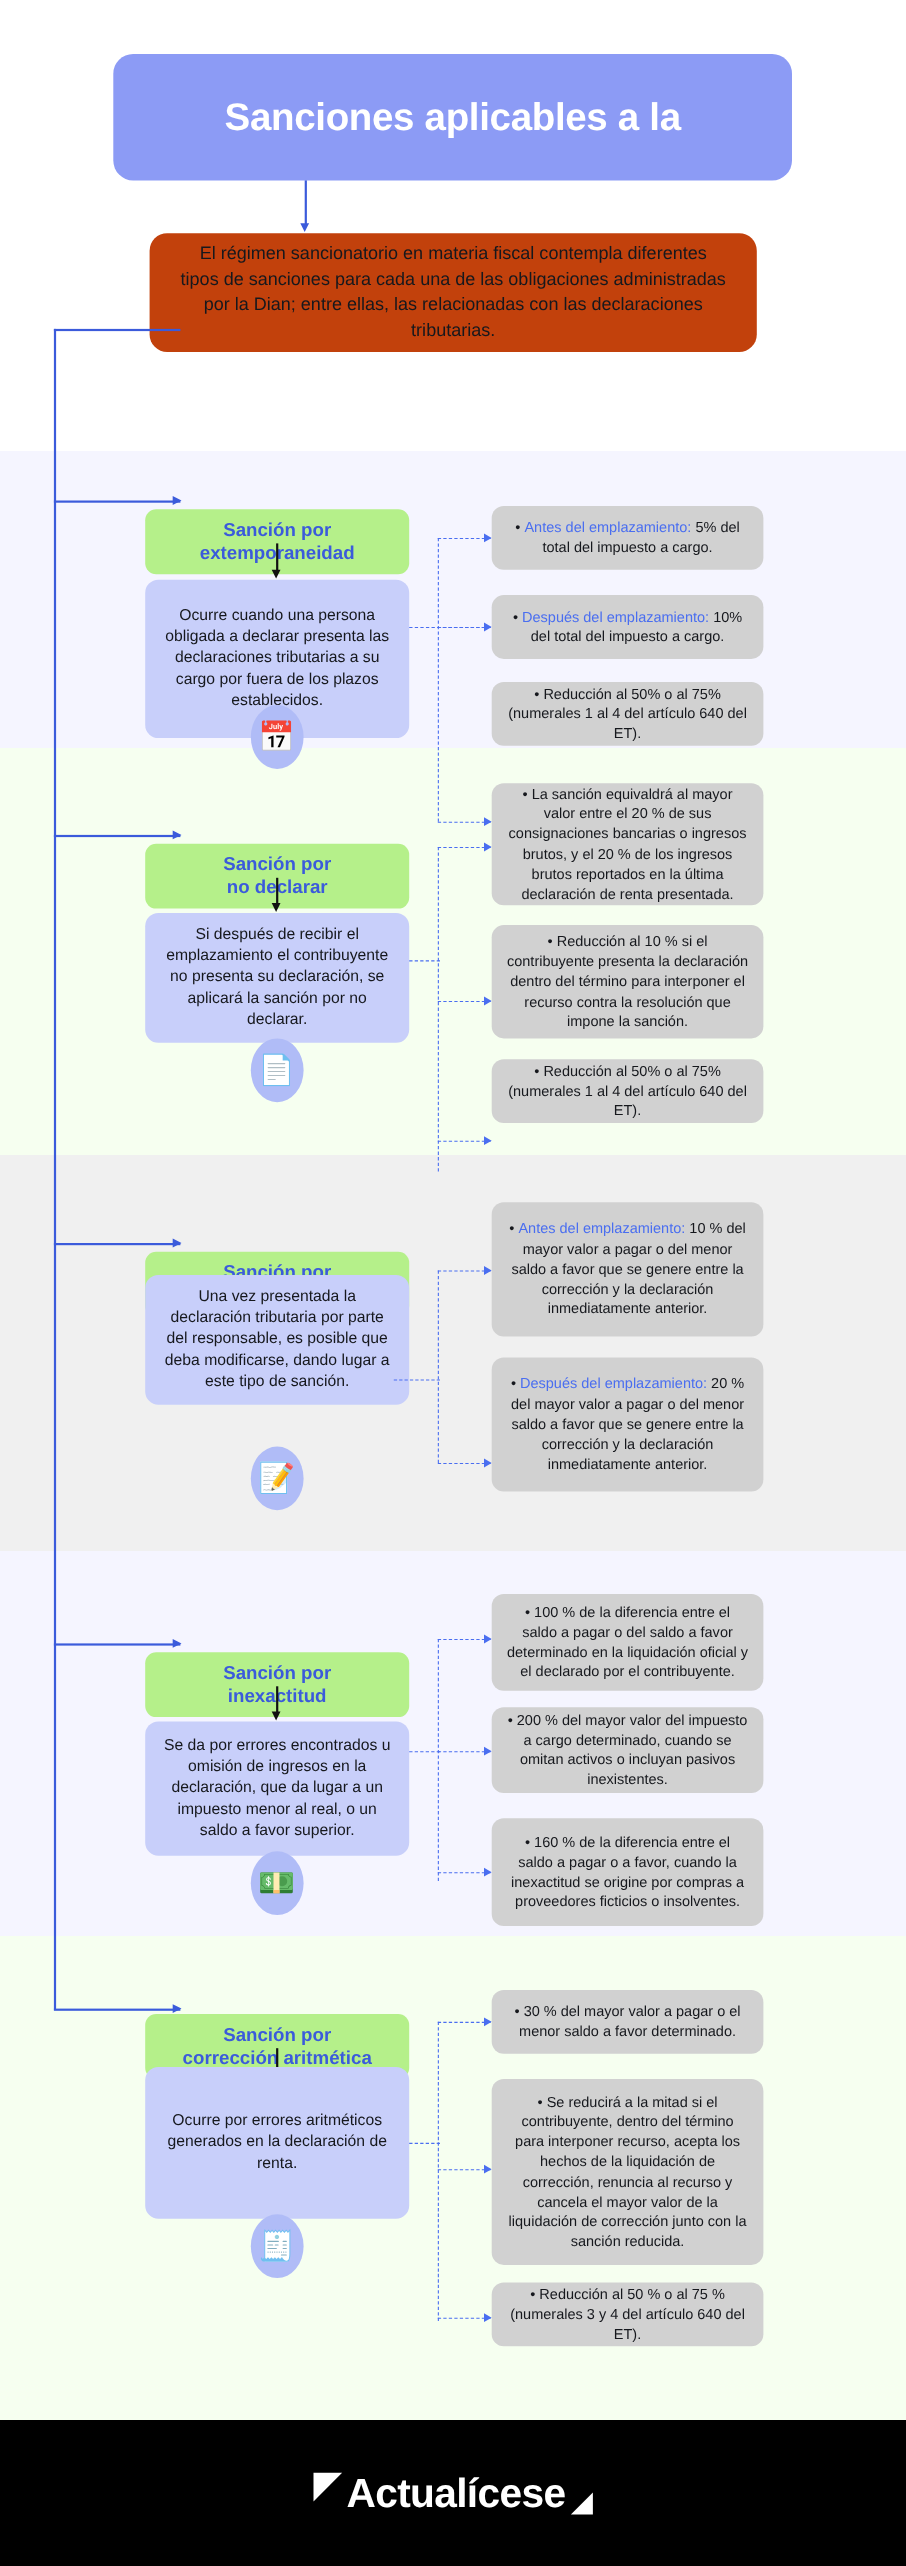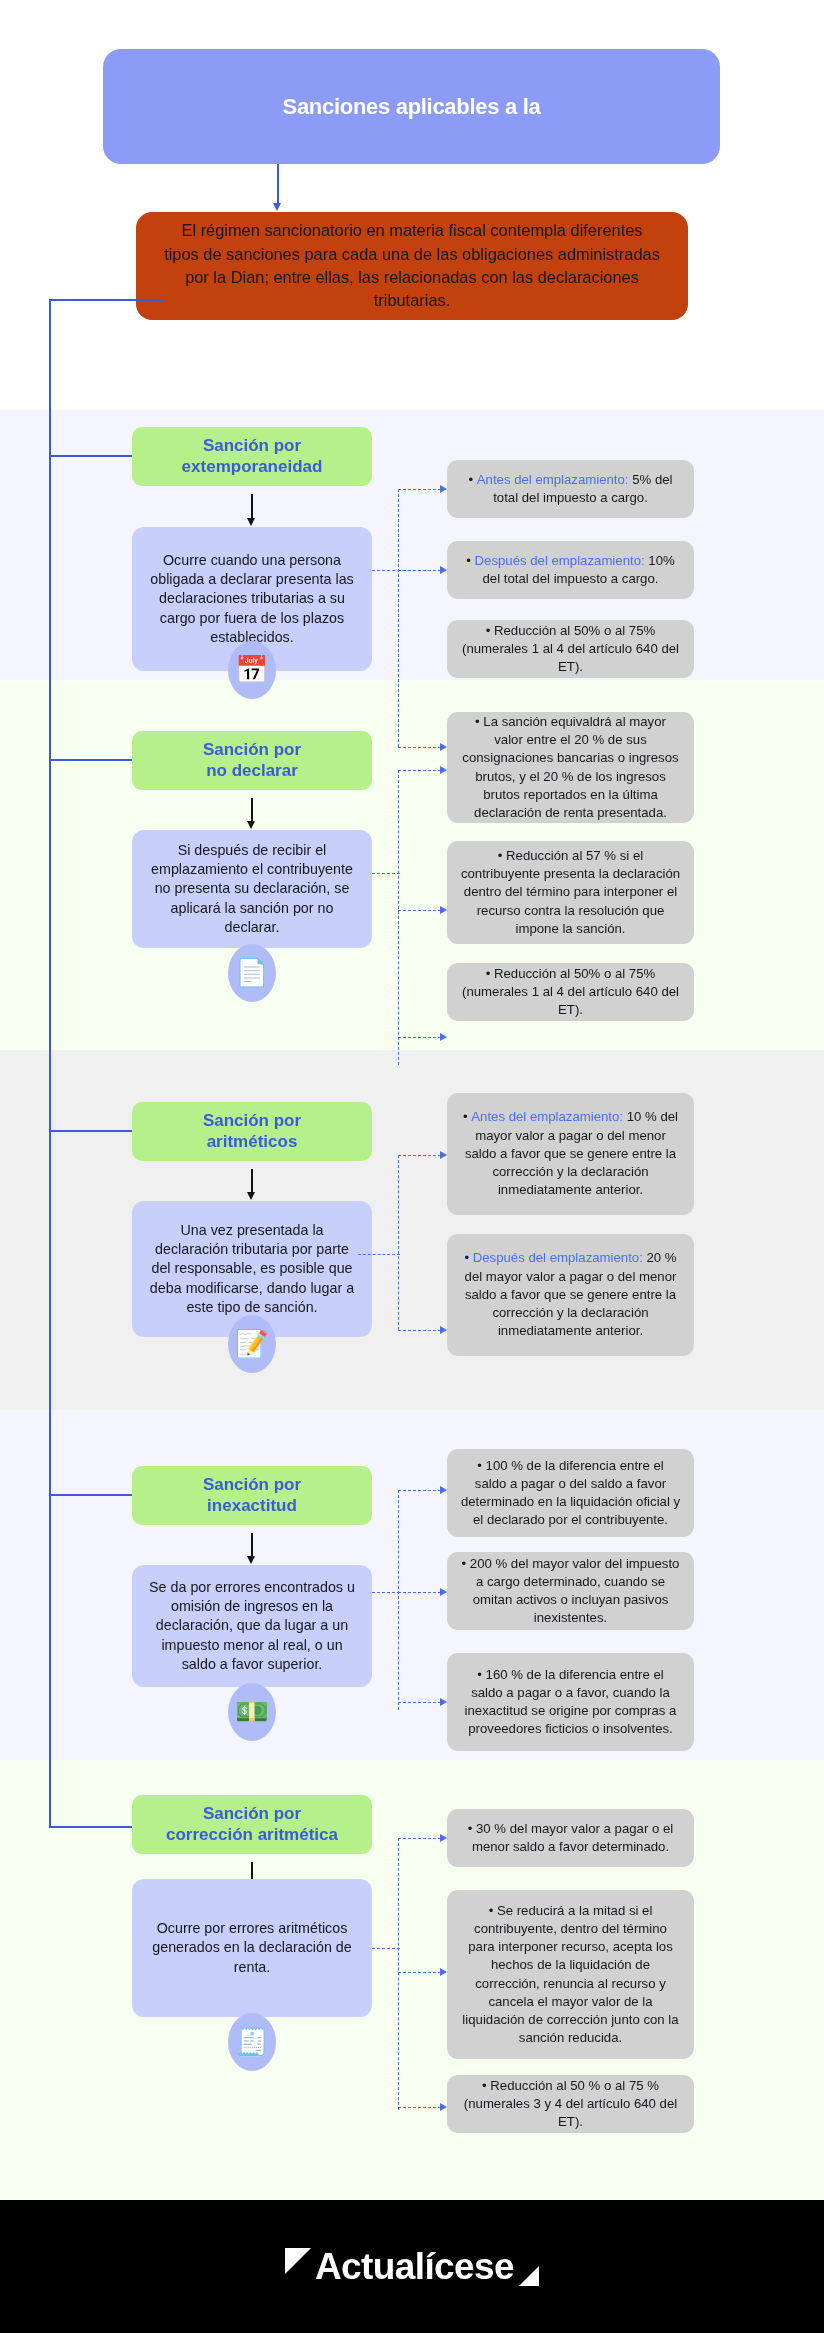--- a/index.html
+++ b/index.html
@@ -12,21 +12,21 @@
   .page { position:relative; width:824px; height:2333px; background:#ffffff; }
 
   
   .hero-wrap { position:absolute; left:0; top:0; width:824px; height:205px; background:#ffffff; }
   .hero {
     position:absolute; left:103px; top:49px; width:617px; height:115px;
     background:#8c9bf5; border-radius:18px;
     display:flex; flex-direction:column; align-items:center; justify-content:center;
   }
   .hero-l1, .hero-l2 {
-    font-size:22px; font-weight:bold; letter-spacing:-0.3px; line-height:1.18;
+    font-size:35px; font-weight:bold; letter-spacing:-0.3px; line-height:1.18;
     text-align:center;
   }
   .hero-l1 { color:#ffffff; }
   .hero-l2 { color:#9cf06a; }
 
   
   .intro {
     position:absolute; left:136px; top:212px; width:552px; height:108px;
     background:#c2410c; border-radius:16px;
     display:flex; align-items:center; justify-content:center;
@@ -65,20 +65,21 @@
     border-left:4.5px solid transparent; border-right:4.5px solid transparent;
   }
 
   
   .sec { position:absolute; left:0; width:824px; }
   .pill {
     position:absolute; left:132px; width:240px;
     background:#b5f08a; border-radius:10px;
     display:flex; align-items:center; justify-content:center;
     padding:9px 10px;
+    margin-top:36px;
   }
   .pill span {
     color:#3b5bdb; font-weight:bold; font-size:17px; line-height:1.22; text-align:center;
   }
   .v-pill { position:absolute; left:251px; width:2px; background:#111; }
   .v-pill::after {
     content:""; position:absolute; left:-4px; bottom:-7px;
     border-top:8px solid #111;
     border-left:4.5px solid transparent; border-right:4.5px solid transparent;
   }
@@ -230,40 +231,40 @@
     <div class="dash-h" style="left:398px; top:910px; width:48px;"></div>
     <div class="dash-h" style="left:398px; top:1037px; width:48px;"></div>
     <div class="arrow-r" style="left:440px; top:766px;"></div>
     <div class="arrow-r" style="left:440px; top:906px;"></div>
     <div class="arrow-r" style="left:440px; top:1033px;"></div>
 
     <div class="card" style="top:712px; height:111px;">
       <p><span class="dot">•&nbsp;</span><span>La sanción equivaldrá al mayor valor entre el 20 % de sus consignaciones bancarias o ingresos brutos, y el 20 % de los ingresos brutos reportados en la última declaración de renta presentada.</span></p>
     </div>
     <div class="card" style="top:841px; height:103px;">
-      <p><span class="dot">•&nbsp;</span><span>Reducción al 57 % si el contribuyente presenta la declaración dentro del término para interponer el recurso contra la resolución que impone la sanción.</span></p>
+      <p><span class="dot">•&nbsp;</span><span>Reducción al 10 % si el contribuyente presenta la declaración dentro del término para interponer el recurso contra la resolución que impone la sanción.</span></p>
     </div>
     <div class="card" style="top:963px; height:58px;">
       <p><span class="dot">•&nbsp;</span><span>Reducción al 50% o al 75% (numerales 1 al 4 del artículo 640 del ET).</span></p>
     </div>
   </div>
 
   <div class="sec">
     <div class="branch" style="top:1130px;"></div>
 
     <div class="pill" style="top:1102px;">
       <span>
         <span>Sanción por</span><br>
         <span>aritméticos</span>
       </span>
     </div>
 
     <div class="v-pill" style="top:1169px; height:24px;"></div>
 
-    <div class="desc" style="top:1201px; height:136px;">
+    <div class="desc" style="top:1159px; height:118px;">
       <p>Una vez presentada la declaración tributaria por parte del responsable, es posible que deba modificarse, dando lugar a este tipo de sanción.</p>
     </div>
 
     <div class="icon-badge" style="top:1315px;">
       <span>📝</span>
     </div>
 
     <div class="dash-v" style="top:1155px; height:175px;"></div>
     <div class="dash-h" style="left:358px; top:1254px; width:42px;"></div>
     <div class="dash-h" style="left:398px; top:1155px; width:48px;"></div>

